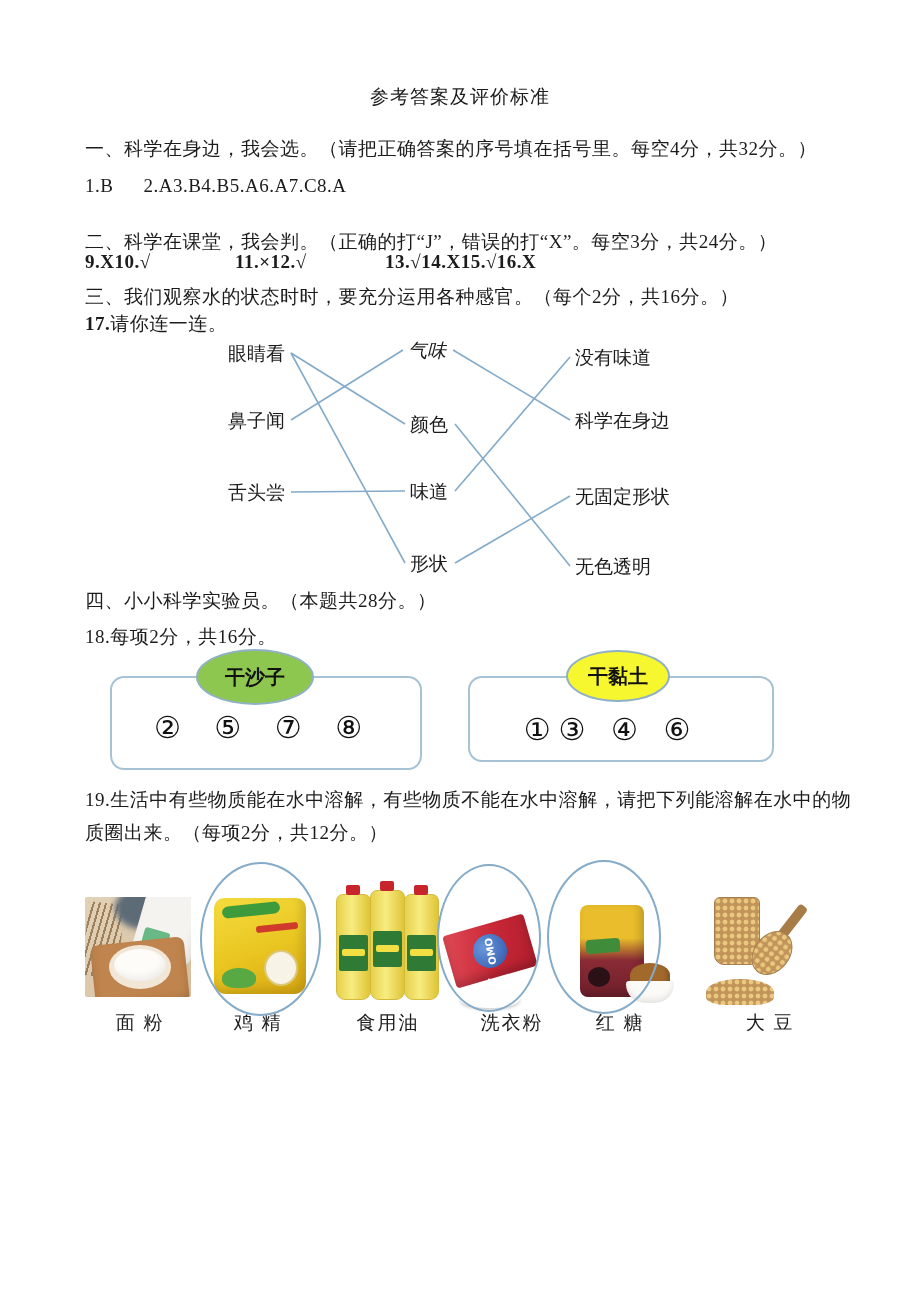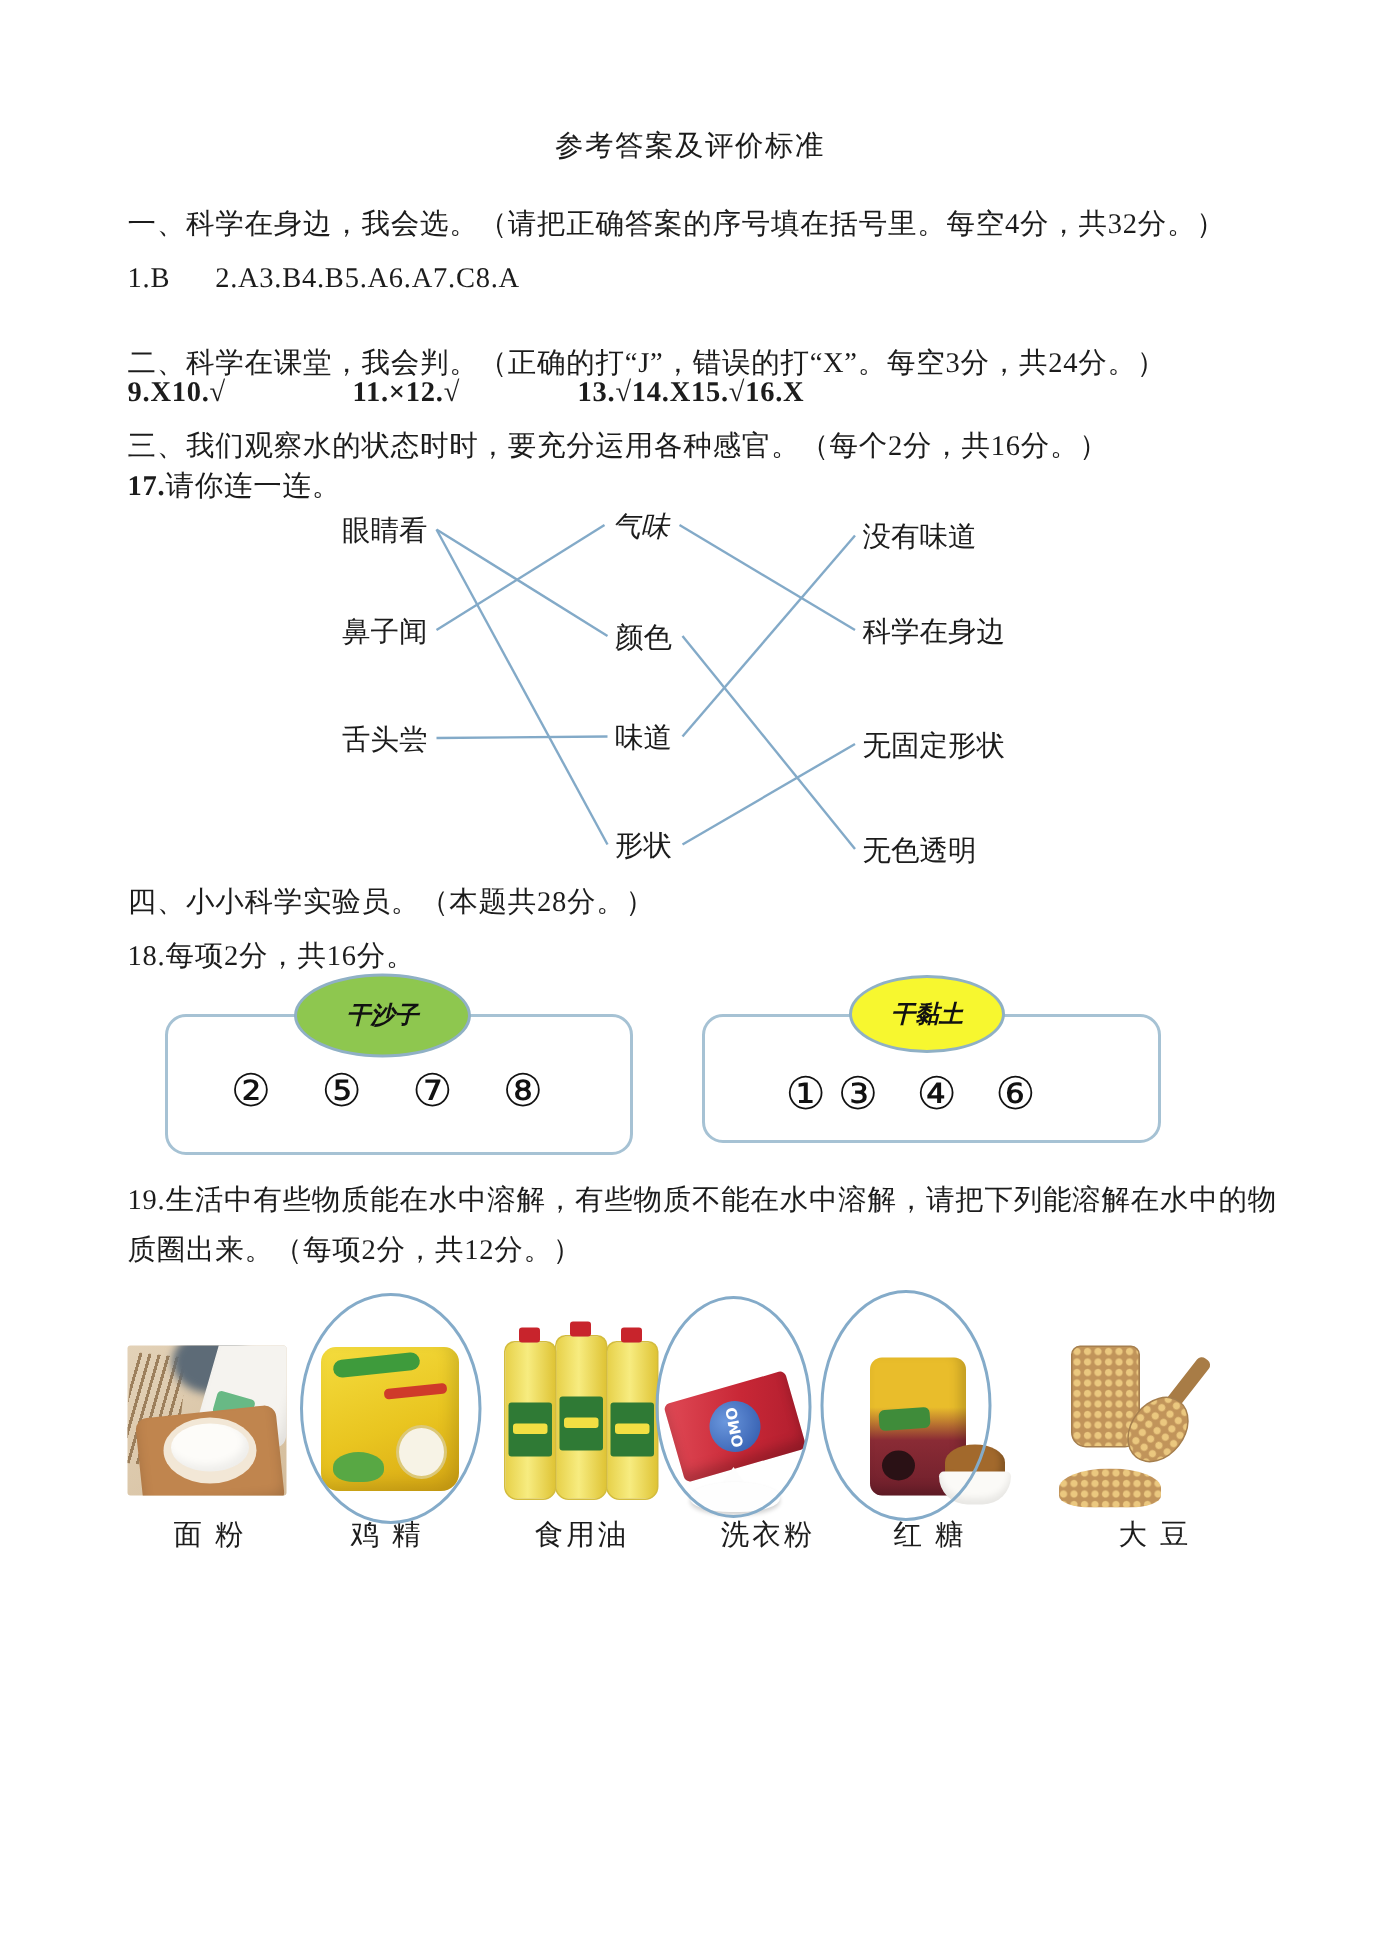--- a/index.html
+++ b/index.html
@@ -8,21 +8,21 @@
   .tline{position:absolute;font-size:19px;letter-spacing:0.5px;white-space:nowrap;}
   .bold{font-weight:bold;}
   .title{position:absolute;left:0;right:0;top:84px;text-align:center;font-size:19px;letter-spacing:1px;}
   
   .match-label{position:absolute;font-size:19px;white-space:nowrap;}
   #connector-svg{position:absolute;left:0;top:0;width:920px;height:1301px;pointer-events:none;}
   
   .sort-box{position:absolute;border:2px solid #a6c2d4;border-radius:14px;background:#fff;}
   .sort-ellipse{position:absolute;border:2px solid #c2410c;border-radius:50%;
        display:flex;align-items:center;justify-content:center;
-       font-weight:bold;font-size:16px;color:#111;z-index:2;font-style:italic;}
+       font-weight:bold;font-size:20px;color:#111;z-index:2;}
   .sort-numbers{position:absolute;text-align:center;font-family:"DejaVu Sans",sans-serif;
        font-size:30px;color:#111;}
   
   .answer-circle{position:absolute;border:2px solid #84abc9;border-radius:50%;z-index:6;background:transparent;}
   
   .product-label{position:absolute;top:1010px;font-size:19px;letter-spacing:2px;white-space:nowrap;}
   .ill{position:absolute;}
   .ill *{position:absolute;}
   
   .p-flour{left:85px;top:897px;width:106px;height:100px;background:linear-gradient(135deg,#e3d2b8,#d4bd9c);border-radius:2px;overflow:hidden;}

